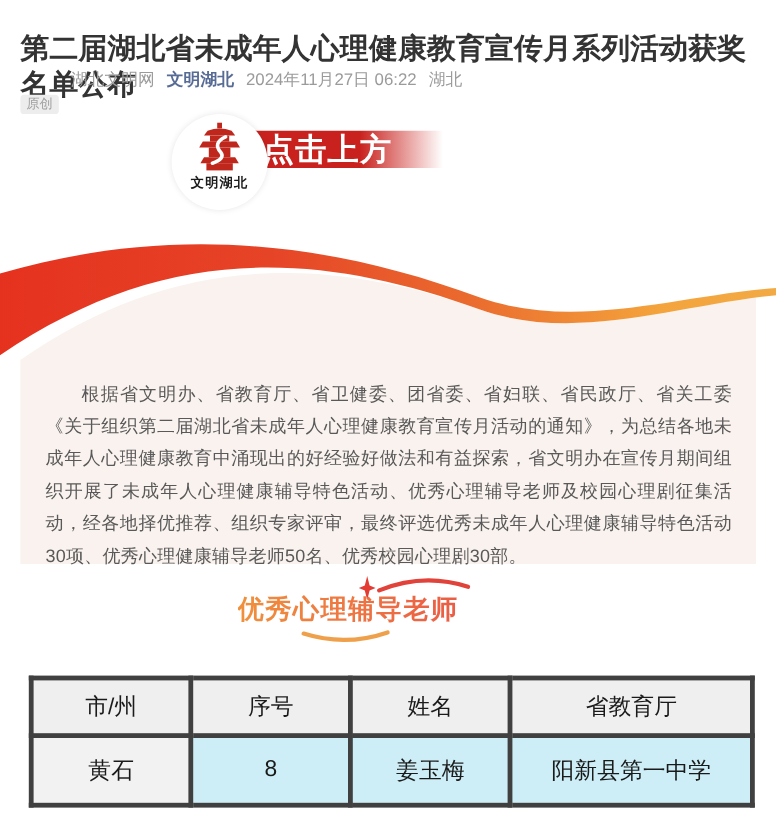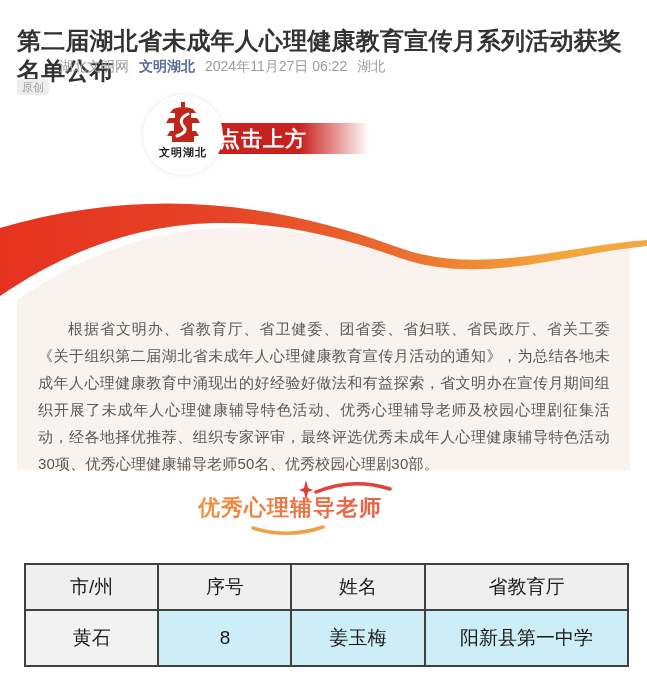--- a/index.html
+++ b/index.html
@@ -19,24 +19,24 @@
     font-size:14px;color:#9b9b9b;white-space:nowrap;
   }
   .badge{
     background:#ededed;color:#9e9e9e;font-size:11px;
     padding:2px 5px;border-radius:3px;line-height:12px;margin-top:40px;
   }
   .account-link{color:#576b95;font-weight:bold;cursor:pointer;}
   
   .hero{position:absolute;left:0;top:92px;width:647px;height:95px;}
   .ribbon-banner{
-    position:absolute;left:205px;top:31px;width:150px;height:31px;
+    position:absolute;left:205px;top:17px;width:150px;height:31px;
     background:linear-gradient(90deg,#c9221e 0%,#c9221e 58%,rgba(201,34,30,0) 100%);
-    color:#fff;font-size:21px;font-weight:bold;line-height:31px;
-    padding-left:14px;letter-spacing:1px;z-index:1;border-radius:2px 0 0 2px;
+    color:#fff;font-size:26px;font-weight:bold;line-height:31px;
+    padding-left:14px;letter-spacing:1px;z-index:1;border-radius:2px 0 0 2px;font-family:Liberation Serif, serif;
   }
   .logo-circle{
     position:absolute;left:143px;top:3px;width:80px;height:80px;
     background:#fff;border-radius:50%;z-index:2;
     box-shadow:0 0 5px rgba(0,0,0,0.10);
     display:flex;flex-direction:column;align-items:center;justify-content:flex-start;
   }
   .logo-circle svg{margin-top:7px;}
   .logo-text{
     font-size:11px;font-weight:bold;color:#1a1a1a;margin-top:1px;
@@ -65,21 +65,21 @@
       -webkit-text-fill-color:transparent;color:transparent;
     }
   }
   
   .awards-table{
     position:absolute;left:24px;top:563px;width:605px;
     border-collapse:collapse;table-layout:fixed;
     font-size:19px;color:#1a1a1a;
   }
   .awards-table th,.awards-table td{
-    border:2px solid #404040;text-align:center;vertical-align:middle;
+    border:4px solid #404040;text-align:center;vertical-align:middle;
     font-weight:normal;padding:0;
   }
   .awards-table th{height:44px;background:#efefef;}
   .awards-table td{height:54px;background:#cdeef6;}
   .awards-table td.first{background:#f2f2f2;}
   .col-1{width:22.1%;} .col-2{width:22%;margin-left:25px;} .col-3{width:22.1%;} .col-4{width:33.8%;}
 </style>
 </head>
 <body>
 

